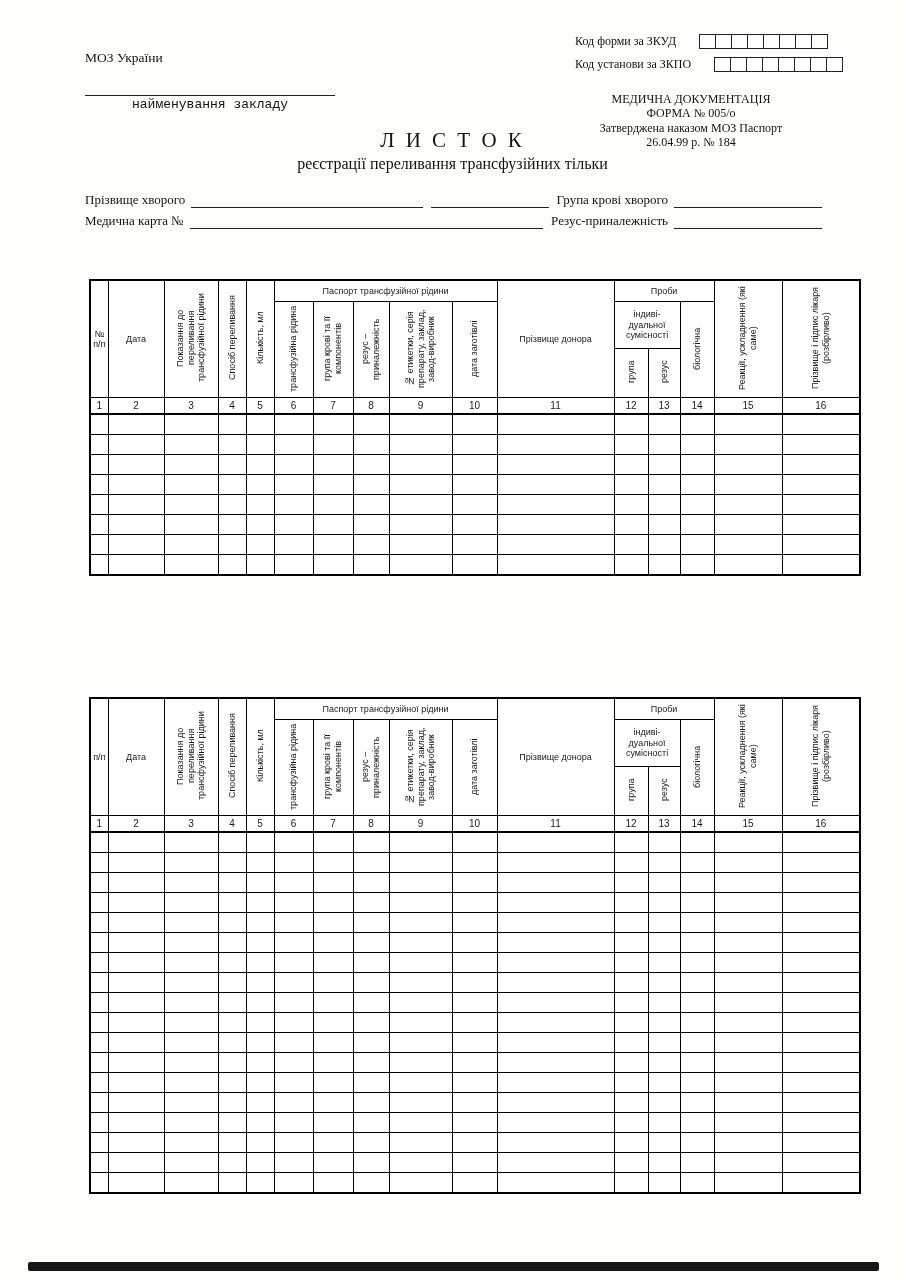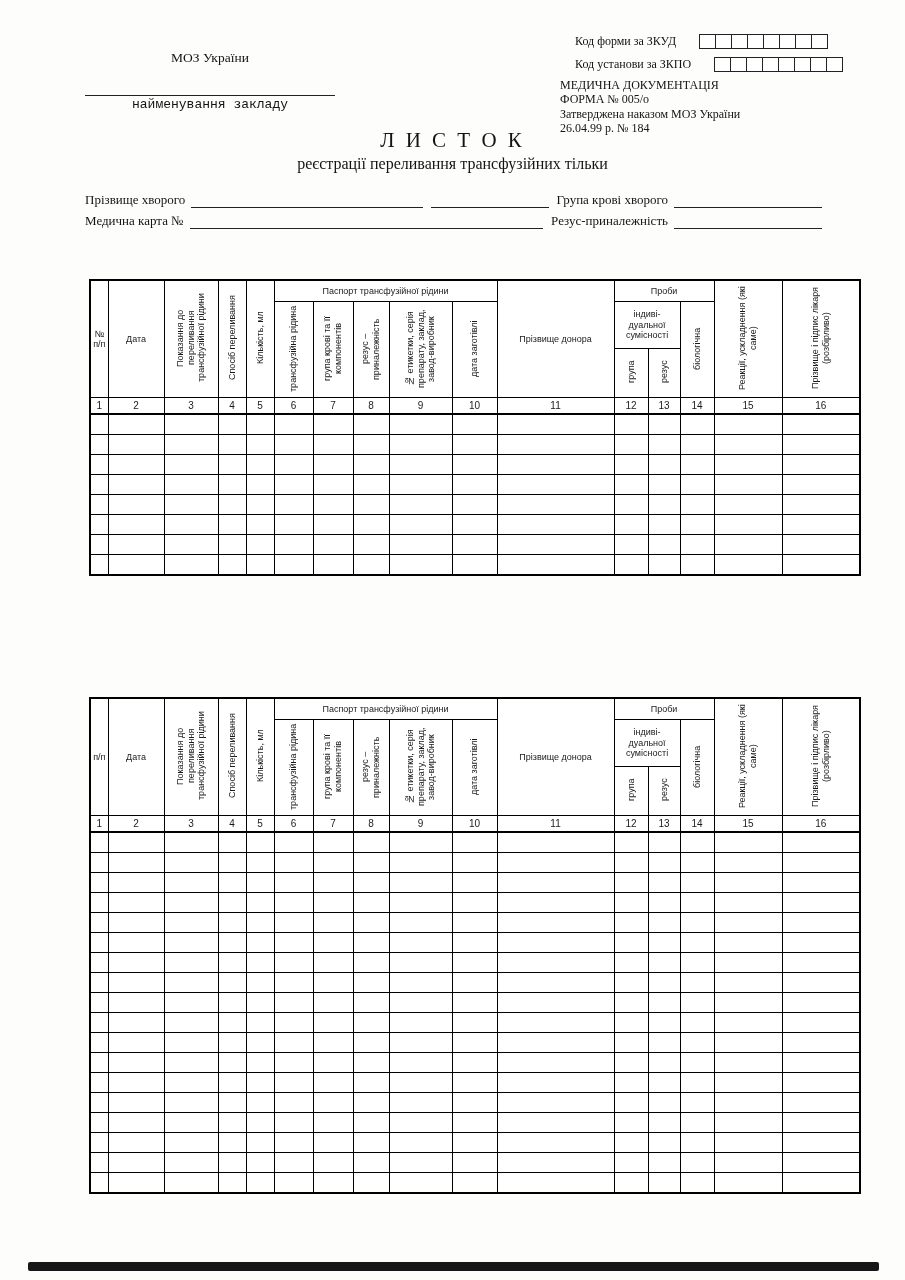--- a/index.html
+++ b/index.html
@@ -1,33 +1,33 @@
 <!DOCTYPE html>
 <html><head>
 <meta charset="utf-8">
 <style>
   html,body { margin:0; padding:0; background:#888; }
   .page { position:relative; width:905px; height:1280px; margin:0 auto; background:#fdfdfc;
           font-family:"Liberation Serif", serif; color:#141414; overflow:hidden; }
   .abs { position:absolute; }
 
   
-  .moz { left:85px; top:50px; width:250px; text-align:center; font-size:13.5px; }
+  .moz { left:85px; top:50px; width:250px; text-align:left; font-size:13.5px; }
   .nameline { left:85px; top:62px; width:250px;font-family:Liberation Mono, monospace; }
   .nameline .line { height:33px; border-bottom:1px solid #222; }
   .nameline .lbl { text-align:center; font-size:13px; padding-top:1px; }
 
   
   .codes { left:575px; top:30px; width:250px; }
   .code-row { display:flex; align-items:center; height:23px; }
   .code-row .clabel { flex:1; text-align:right; padding-right:24px; font-size:12px; white-space:nowrap; }
   .cboxes { display:flex; }
   .cbox { width:15px; height:13px; border:1px solid #222; margin-left:-1px; background:#fff; }
 
-  .docblock { left:560px; top:78px; width:262px; font-size:12px; line-height:1.2; }
+  .docblock { left:560px; top:92px; width:262px; text-align:center; font-size:12px; line-height:1.2; }
 
   .title { left:0; top:128px; width:100%; text-align:center; font-size:21px; font-weight:normal; letter-spacing:3px; }
   .subtitle { left:0; top:155px; width:100%; text-align:center; font-size:16px; }
 
   
   .fline { left:85px; width:737px; height:18px; display:flex; align-items:flex-end; font-size:13px; }
   .fline .lab { white-space:nowrap; padding-right:6px; }
   .fline .ul { border-bottom:1px solid #222; height:4px; }
   .grow { flex:1; }
 
@@ -91,21 +91,21 @@
           <span class="cbox"></span>
           <span class="cbox"></span>
           <span class="cbox"></span>
         </span>
     </div>
   </div>
 
   <div class="abs docblock">
     <div>МЕДИЧНА ДОКУМЕНТАЦІЯ</div>
     <div>ФОРМА № 005/о</div>
-    <div>Затверджена наказом МОЗ України</div>
+    <div>Затверджена наказом МОЗ Паспорт</div>
     <div>26.04.99 р.   № 184</div>
   </div>
 
   <div class="abs title">Л И С Т О К</div>
   <div class="abs subtitle">реєстрації переливання трансфузійних тільки</div>
 
   <div class="abs fline" style="top:211px;">
     <span class="lab">Медична карта №</span>
     <span class="ul grow"></span>
     <span class="lab" style="margin-left:8px;">Резус-приналежність</span>

